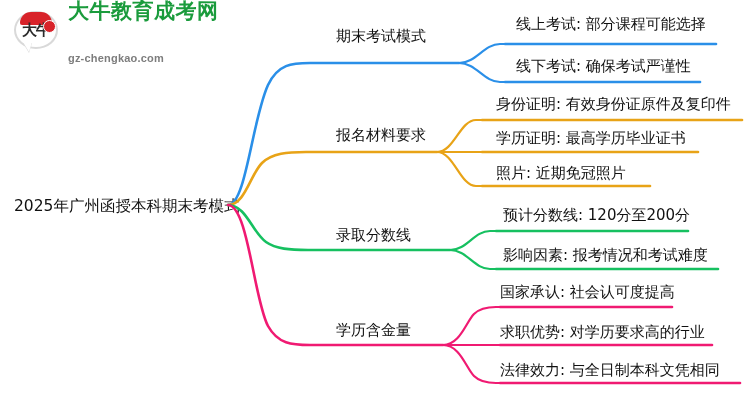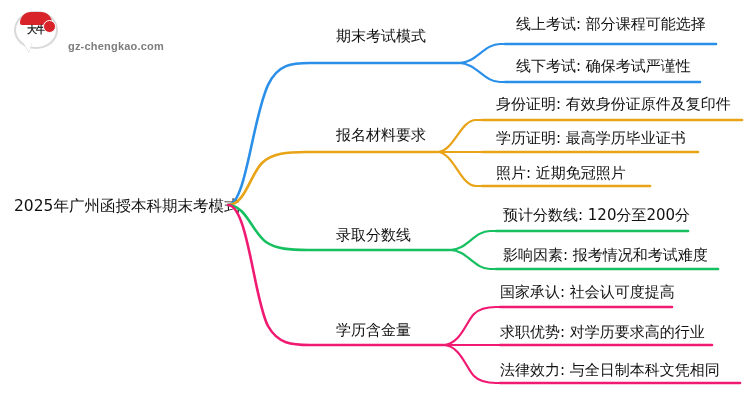--- a/index.html
+++ b/index.html
@@ -64,21 +64,21 @@
     background: #d8232a;
     border-radius: 50%;
     border: 1.5px solid #ffffff;
     box-sizing: border-box;
   }
   #logo-mark .cntext {
     position: absolute;
     left: 4px; top: 13px;
     width: 36px;
     text-align: center;
-    font-size: 10px;
+    font-size: 15px;
     font-weight: bold;
     color: #2b2b2b;
     font-family: "DejaVu Sans", "Liberation Sans", sans-serif;
     letter-spacing: -1px;
     line-height: 16px;
   }
   #logo-text { display: flex; flex-direction: column; justify-content: center; }
   #logo-title {
     font-size: 21px;
     font-weight: bold;
@@ -128,20 +128,21 @@
 
 <div id="logo-area">
   <div id="logo-mark">
     <div class="bubble"></div>
     <div class="tail"></div>
     <div class="redcap"></div>
     <div class="cntext">大牛</div>
     <div class="reddot"></div>
   </div>
   <div id="logo-text">
+    <div id="logo-title">大牛教育成考网</div>
     <div id="logo-sub">gz-chengkao.com</div>
   </div>
 </div>
 
 <svg id="map-svg" viewBox="0 0 750 410">
 
   <text class="mm-root-text" x="14" y="211">2025年广州函授本科期末考模式</text>
 
   <g>
     <path class="mm-branch" d="M228,205 C246,205 252,120 268,85 C278,64 292,63 310,63 L459,63" stroke="#2a8fe8"></path>

